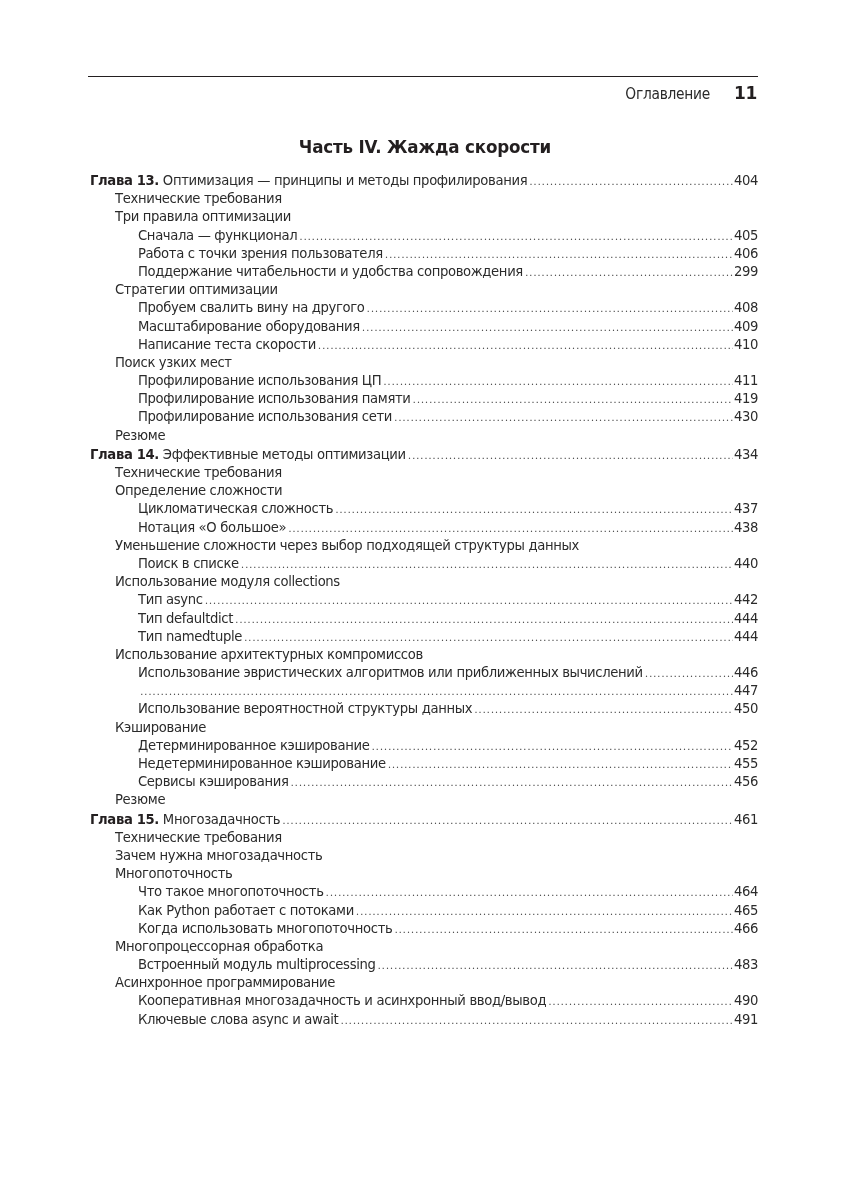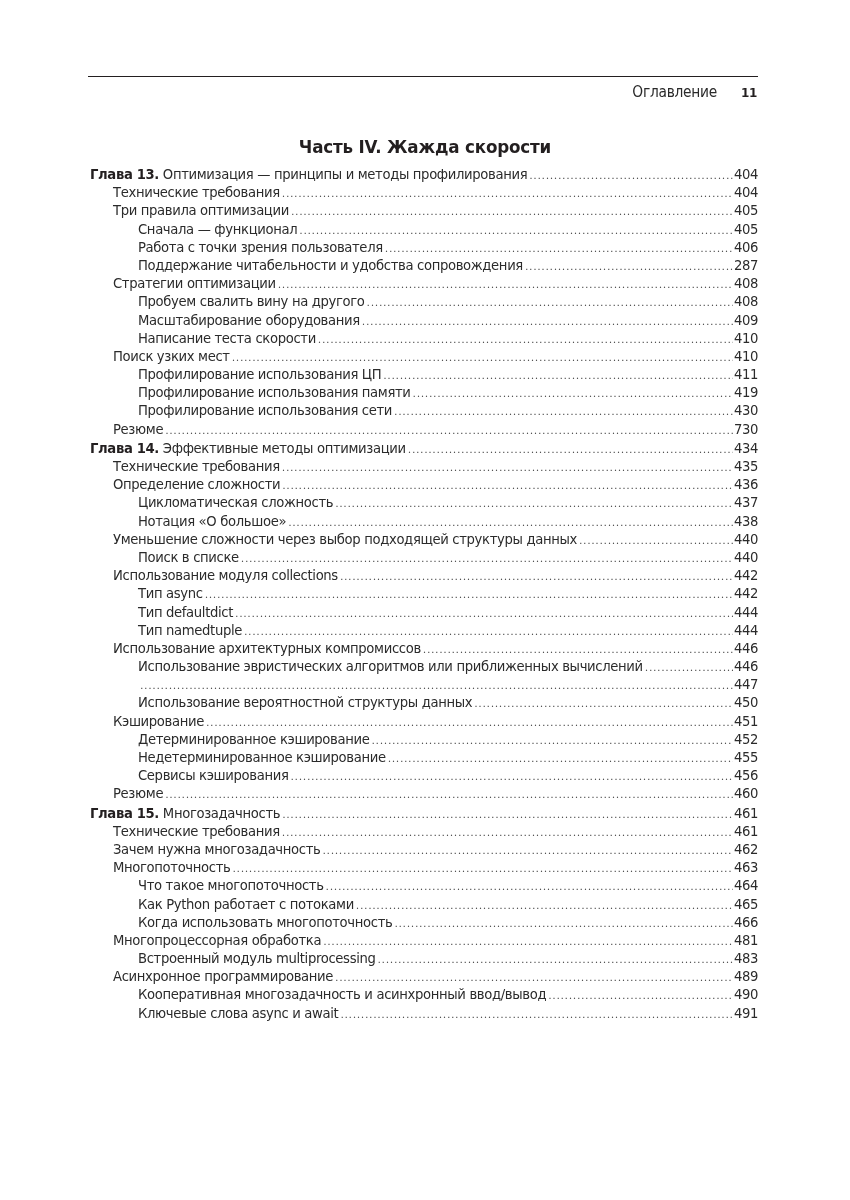--- a/index.html
+++ b/index.html
@@ -34,51 +34,51 @@
     letter-spacing: -0.3px;
   }
   .running-head .rh-title {
     color: #2a2a2a;
     transform: scaleX(0.92);
     transform-origin: right center;
     margin-right: 24px;
   }
   .running-head .rh-page {
     font-weight: bold;
-    font-size: 12px;
+    font-size: 17px;
   }
   .part-title {
     position: absolute;
     left: 0;
     width: 850px;
     top: 136px;
     text-align: center;
     font-weight: bold;
     font-size: 18px;
     letter-spacing: -0.2px;
     transform: scaleX(0.93);
   }
   .toc {
     position: absolute;
     left: 90px;
-    top: 166px;
+    top: 172px;
     width: 668px;
   }
   .toc-row {
     display: flex;
     align-items: baseline;
     height: 18.2px;
     line-height: 18.2px;
     font-size: 13.2px;
     letter-spacing: -0.35px;
     white-space: nowrap;
     overflow: hidden;
   }
   .toc-row.lvl0 { padding-left: 0; }
-  .toc-row.lvl1 { padding-left: 23px; }
+  .toc-row.lvl1 { padding-left: 23px; flex-direction: column; }
   .toc-row.lvl2 { padding-left: 48px; }
   .toc-row.chapter-start { margin-top: 1px; }
   .toc-row .label {
     flex: 0 0 auto;
     color: #2b2b2b;
   }
   .toc-row .label b {
     font-weight: bold;
     color: #231f20;
   }
@@ -133,21 +133,21 @@
       <span class="page">405</span>
     </div>
     <div class="toc-row lvl2">
       <span class="label">Работа с точки зрения пользователя</span>
       <span class="leader"></span>
       <span class="page">406</span>
     </div>
     <div class="toc-row lvl2">
       <span class="label">Поддержание читабельности и удобства сопровождения</span>
       <span class="leader"></span>
-      <span class="page">287</span>
+      <span class="page">299</span>
     </div>
     <div class="toc-row lvl1">
       <span class="label">Стратегии оптимизации</span>
       <span class="leader"></span>
       <span class="page">408</span>
     </div>
     <div class="toc-row lvl2">
       <span class="label">Пробуем свалить вину на другого</span>
       <span class="leader"></span>
       <span class="page">408</span>

